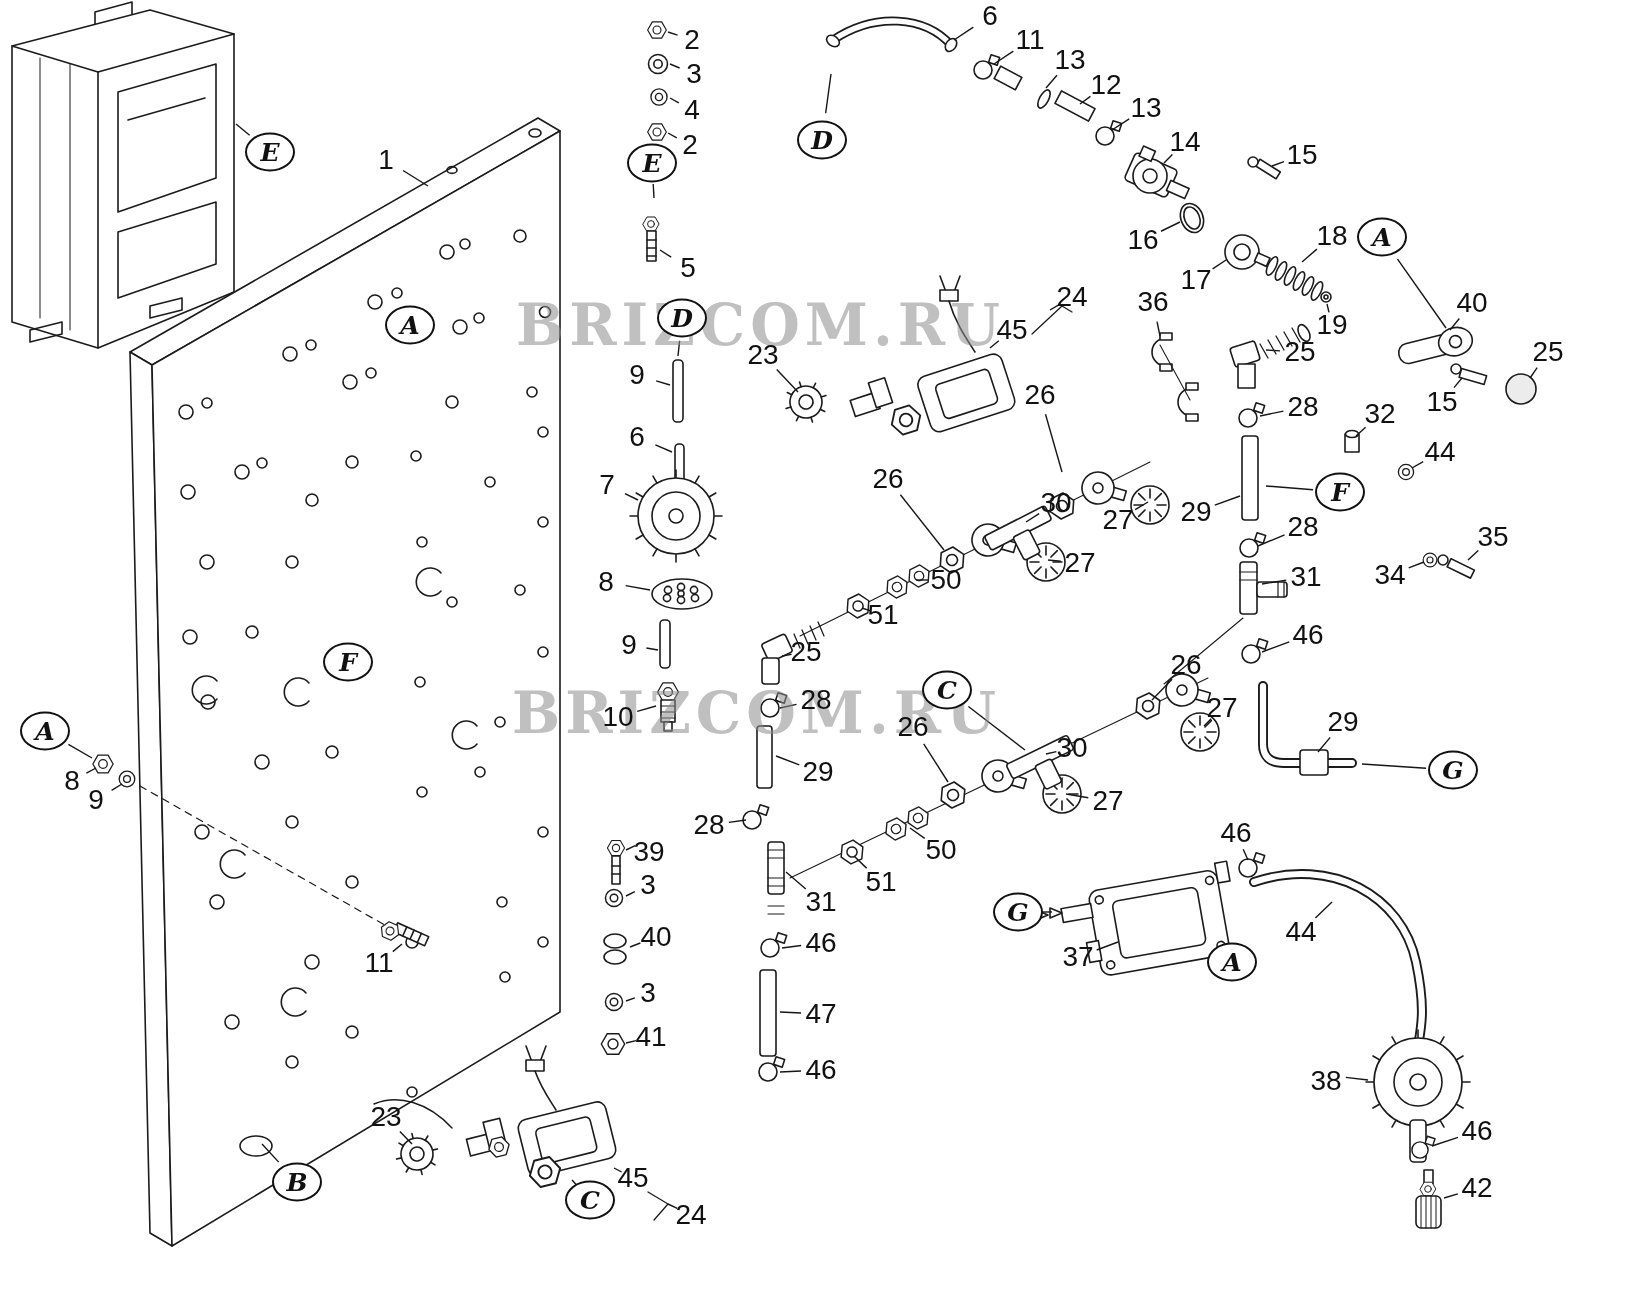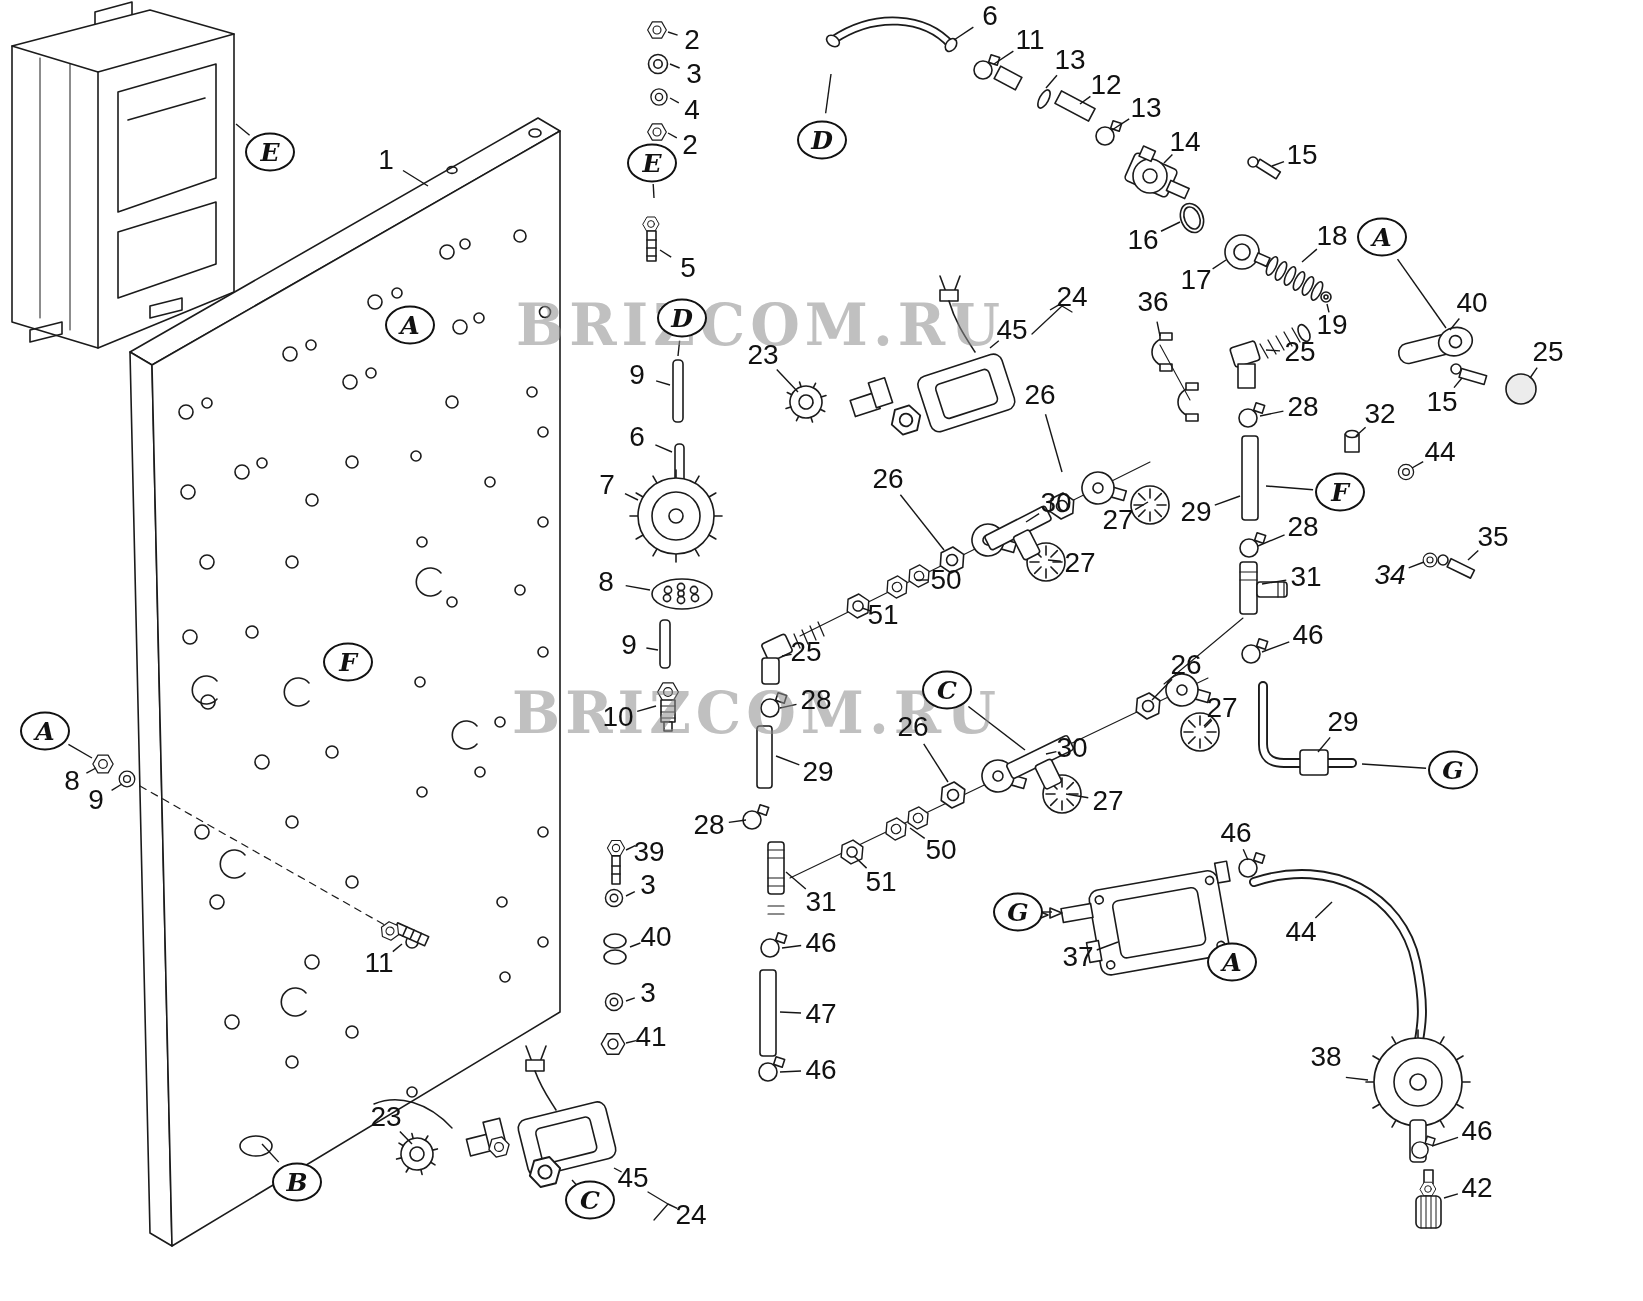--- a/index.html
+++ b/index.html
@@ -561,21 +561,21 @@
       <div class="part-label" style="left: 1153px; top: 302px;">36</div>
       <div class="part-label" style="left: 1300px; top: 352px;">25</div>
       <div class="part-label" style="left: 1040px; top: 395px;">26</div>
       <div class="part-label" style="left: 1303px; top: 407px;">28</div>
       <div class="part-label" style="left: 1056px; top: 503px;">30</div>
       <div class="part-label" style="left: 1118px; top: 520px;">27</div>
       <div class="part-label" style="left: 1380px; top: 414px;">32</div>
       <div class="part-label" style="left: 1440px; top: 452px;">44</div>
       <div class="part-label" style="left: 1196px; top: 512px;">29</div>
       <div class="part-label" style="left: 1493px; top: 537px;">35</div>
-      <div class="part-label" style="left: 1390px; top: 575px; font-style: italic;">34</div>
+      <div class="part-label" style="left: 1390px; top: 575px;">34</div>
       <div class="part-label" style="left: 888px; top: 479px;">26</div>
       <div class="part-label" style="left: 946px; top: 580px;">50</div>
       <div class="part-label" style="left: 1080px; top: 563px;">27</div>
       <div class="part-label" style="left: 883px; top: 615px;">51</div>
       <div class="part-label" style="left: 1303px; top: 527px;">28</div>
       <div class="part-label" style="left: 1306px; top: 577px;">31</div>
       <div class="part-label" style="left: 806px; top: 652px;">25</div>
       <div class="part-label" style="left: 1308px; top: 635px;">46</div>
       <div class="part-label" style="left: 1186px; top: 665px;">26</div>
       <div class="part-label" style="left: 816px; top: 700px;">28</div>
@@ -593,21 +593,21 @@
       <div class="part-label" style="left: 648px; top: 885px;">3</div>
       <div class="part-label" style="left: 656px; top: 937px;">40</div>
       <div class="part-label" style="left: 648px; top: 993px;">3</div>
       <div class="part-label" style="left: 651px; top: 1037px;">41</div>
       <div class="part-label" style="left: 821px; top: 943px;">46</div>
       <div class="part-label" style="left: 821px; top: 1014px;">47</div>
       <div class="part-label" style="left: 821px; top: 1070px;">46</div>
       <div class="part-label" style="left: 1236px; top: 833px;">46</div>
       <div class="part-label" style="left: 1078px; top: 957px;">37</div>
       <div class="part-label" style="left: 1301px; top: 932px;">44</div>
-      <div class="part-label" style="left: 1326px; top: 1057px;">38</div>
+      <div class="part-label" style="left: 1326px; top: 1081px;">38</div>
       <div class="part-label" style="left: 1477px; top: 1131px;">46</div>
       <div class="part-label" style="left: 1477px; top: 1188px;">42</div>
       <div class="part-label" style="left: 379px; top: 963px;">11</div>
       <div class="part-label" style="left: 72px; top: 781px;">8</div>
       <div class="part-label" style="left: 96px; top: 800px;">9</div>
       <div class="part-label" style="left: 386px; top: 1117px;">23</div>
       <div class="part-label" style="left: 633px; top: 1178px;">45</div>
       <div class="part-label" style="left: 691px; top: 1215px;">24</div>
       <div class="callout" style="left: 270px; top: 152px;">E</div>
       <div class="callout" style="left: 652px; top: 163px;">E</div>

